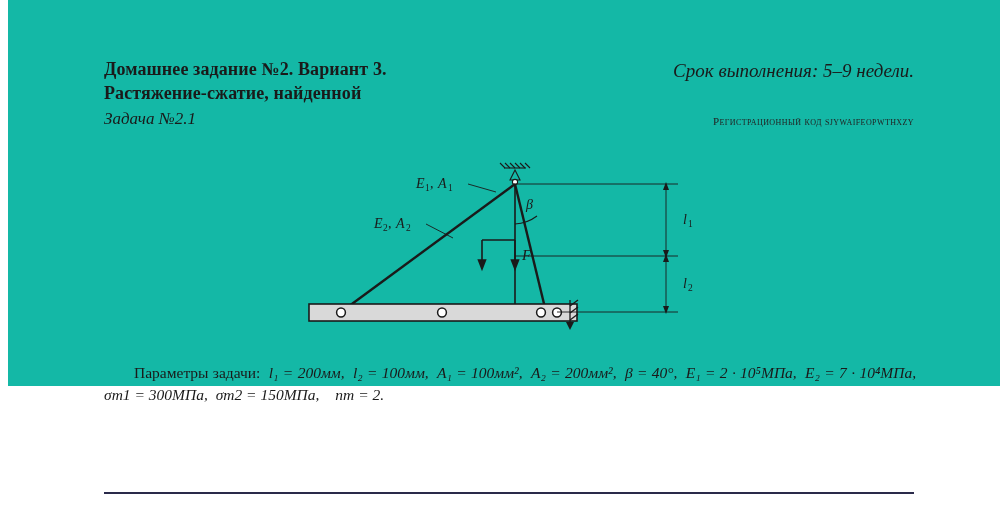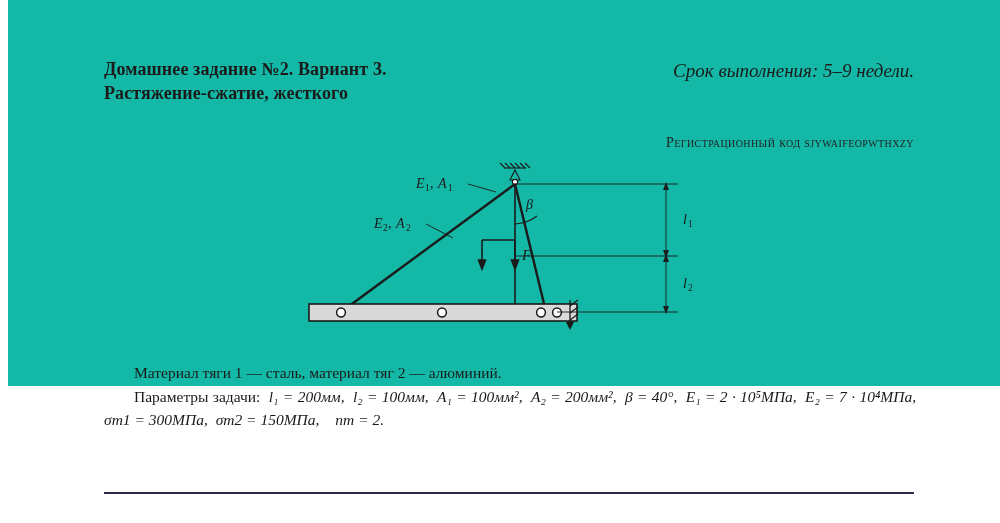--- a/index.html
+++ b/index.html
@@ -52,26 +52,25 @@
   .deadline {
     font-style: italic;
     font-size: 19px;
     white-space: nowrap;
     padding-top: 2px;
   }
   .regcode {
     position: absolute;
     right: 0;
     top: 57px;
-    font-size: 14px;
+    font-size: 11px;
     letter-spacing: .4px;
     font-variant: small-caps;
     color: #222;
     white-space: nowrap;
-    margin-top: 20px;
   }
   
   .figure {
     position: absolute;
     left: 300px;
     top: 160px;
     width: 430px;
     height: 190px;
   }
   .figure svg { display: block; }
@@ -102,21 +101,22 @@
 </style>
 </head>
 <body>
 
 <div class="page">
 
   <div class="header">
     <div class="hdr-row">
       <div class="title-block">
         <div class="title-main">Домашнее задание №2. Вариант 3.</div>
-        <div class="title-main">Растяжение-сжатие, жесткого</div>
+        <div class="title-main">Растяжение-сжатие, найденной</div>
+        <div class="title-sub">Задача №2.1</div>
       </div>
       <div class="deadline">Срок выполнения: 5–9 недели.</div>
     </div>
     <div class="regcode">Регистрационный код sjywaifeopwthxzy</div>
   </div>
 
   <div class="figure">
     <svg width="430" height="190" viewBox="0 0 430 190" xmlns="http://www.w3.org/2000/svg">
 
       <g stroke="#1a1a1a" stroke-width="1.1" fill="none">
@@ -196,21 +196,20 @@
       <text x="218" y="49" font-family="'Liberation Serif', serif" font-style="italic" font-size="14" fill="#1a1a1a">β</text>
       <text x="214" y="100" font-family="'Liberation Serif', serif" font-style="italic" font-size="15" fill="#1a1a1a">F</text>
       <text x="375" y="64" font-family="'Liberation Serif', serif" font-style="italic" font-size="14" fill="#1a1a1a">l</text>
       <text x="380" y="67" font-family="'Liberation Serif', serif" font-size="9.5" fill="#1a1a1a">1</text>
       <text x="375" y="128" font-family="'Liberation Serif', serif" font-style="italic" font-size="14" fill="#1a1a1a">l</text>
       <text x="380" y="131" font-family="'Liberation Serif', serif" font-size="9.5" fill="#1a1a1a">2</text>
     </svg>
   </div>
 
   <div class="body-text">
-    <p class="indent">Материал тяги 1 — сталь, материал тяг 2 — алюминий.</p>
     <p class="indent">
       <span style="margin-right: 4px; font-style: normal;">Параметры задачи:</span>
       <span style="margin-right: 4px; font-style: italic;">l₁ = 200мм,</span>
       <span style="margin-right: 4px; font-style: italic;">l₂ = 100мм,</span>
       <span style="margin-right: 4px; font-style: italic;">A₁ = 100мм²,</span>
       <span style="margin-right: 4px; font-style: italic;">A₂ = 200мм²,</span>
       <span style="margin-right: 4px; font-style: italic;">β = 40°,</span>
       <span style="margin-right: 4px; font-style: italic;">E₁ = 2 · 10⁵МПа,</span>
       <span style="margin-right: 0; font-style: italic;">E₂ = 7 · 10⁴МПа,</span>
       <span style="margin-right: 4px; font-style: italic;">σт1 = 300МПа,</span>

